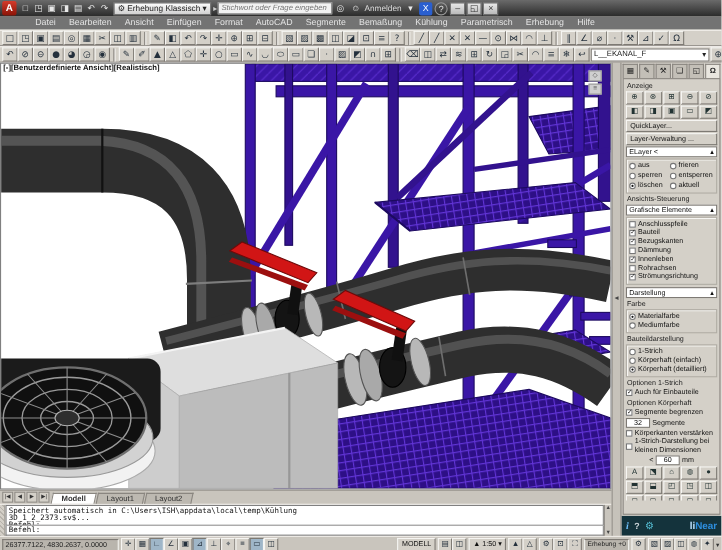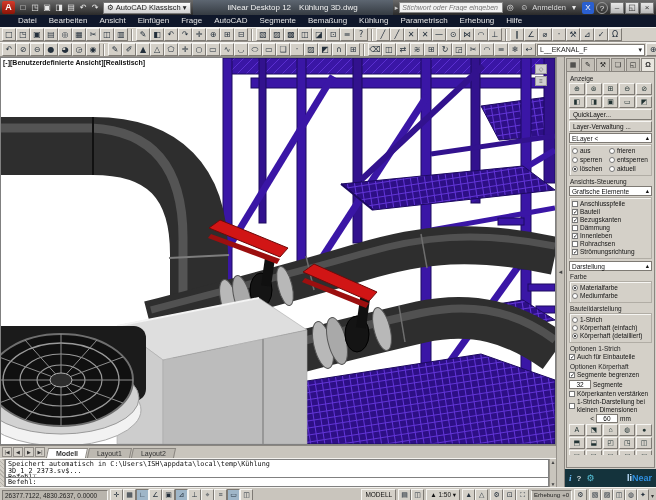--- a/index.html
+++ b/index.html
@@ -11,21 +11,21 @@
   .acad-logo { width:13px; height:13px; background:linear-gradient(#d33b2b,#8c1407); color:#fff; font-weight:bold; font-size:9px; text-align:center; line-height:13px; border-radius:2px; }
   .qicon { width:12px; height:12px; font-size:8px; line-height:11px; text-align:center; color:#e8e8e8; background:transparent; border:none; }
   .ws-select { height:12px; background:linear-gradient(#fdfdfd,#cfcfcf); border:1px solid #7a7a7a; color:#222; font-size:7.5px; display:flex; align-items:center; gap:2px; padding:0 3px; }
   .title-center { flex:1; display:flex; justify-content:center; gap:8px; background:linear-gradient(#5d6671,#353b42); height:15px; align-items:center; color:#f0f0f0; font-size:8px; }
   .search-wrap { display:flex; align-items:center; gap:1px; }
   .search-input { width:104px; height:11px; font-size:7px; font-style:italic; color:#666; border:1px solid #888; background:#f2f2f2; padding:0 2px; font-family:"Liberation Sans",sans-serif; }
   .winbtns { display:flex; gap:1px; }
   .winbtn { width:14px; height:12px; background:linear-gradient(#e9e9e9,#b9b9b9); border:1px solid #777; color:#333; font-size:8px; line-height:10px; text-align:center; }
 
   
-  .menubar { height:12px; background:#0f172a; display:flex; align-items:flex-start; font-size:8px; color:#e4e4e4; padding-left:12px; }
+  .menubar { height:12px; background:#737373; display:flex; align-items:flex-start; font-size:8px; color:#e4e4e4; padding-left:26px; }
   .mitem { padding:0 6px; height:12px; line-height:12px; }
 
   
   .toolbar { height:15px; background:#d4d0c8; border-top:1px solid #f4f2ee; border-bottom:1px solid #94908a; display:flex; align-items:center; padding:0 2px; }
   .tgroup { display:flex; align-items:center; }
   .tbtn { width:14px; height:13px; background:#d4d0c8; border:1px solid; border-color:#f6f5f2 #7e7a74 #7e7a74 #f6f5f2; font-size:8px; line-height:11px; text-align:center; color:#24303c; font-family:"DejaVu Sans",sans-serif; }
   .tsep { width:2px; height:12px; border-left:1px solid #8a8680; border-right:1px solid #fbfaf8; margin:0 3px; }
   .layer-combo { margin-left:auto; display:flex; align-items:center; gap:1px; }
   .combo { height:12px; width:108px; background:#fff; border:1px solid #7e7a74; font-size:7px; display:flex; align-items:center; justify-content:space-between; padding:0 2px; color:#222; }
 
@@ -103,26 +103,22 @@
   <button class="qicon">□</button>
       <button class="qicon">◳</button>
       <button class="qicon">▣</button>
       <button class="qicon">◨</button>
       <button class="qicon">▤</button>
       <button class="qicon">↶</button>
       <button class="qicon">↷</button>
     </div>
   <div class="ws-select">
     <span>⚙</span>
-    <span>AutoCAD Klassisch</span>
+    <span>Erhebung Klassisch</span>
     <span>▾</span>
-  </div>
-  <div class="title-center">
-    <span>liNear Desktop 12</span>
-    <span>Kühlung 3D.dwg</span>
   </div>
   <div class="search-wrap">
     <span style="color:#ccc;font-size:7px;">▸</span>
     <input class="search-input" placeholder="Stichwort oder Frage eingeben" style="">
     <span class="qicon">◎</span>
   </div>
   <span class="qicon">☺</span>
   <span style="font-size:7.5px;">Anmelden</span>
   <span class="qicon">▾</span>
   <span class="qicon" style="background:#2a5fd0;border-radius:2px;color:#fff;">X</span>
@@ -133,21 +129,21 @@
     <button class="winbtn">×</button>
   </div>
 </div>
 
 <div class="menubar">
 
 <div class="mitem">Datei</div>
     <div class="mitem">Bearbeiten</div>
     <div class="mitem">Ansicht</div>
     <div class="mitem">Einfügen</div>
-    <div class="mitem">Frage</div>
+    <div class="mitem">Format</div>
     <div class="mitem">AutoCAD</div>
     <div class="mitem">Segmente</div>
     <div class="mitem">Bemaßung</div>
     <div class="mitem">Kühlung</div>
     <div class="mitem">Parametrisch</div>
     <div class="mitem">Erhebung</div>
     <div class="mitem">Hilfe</div>
   </div>
 
 <div class="toolbar">

